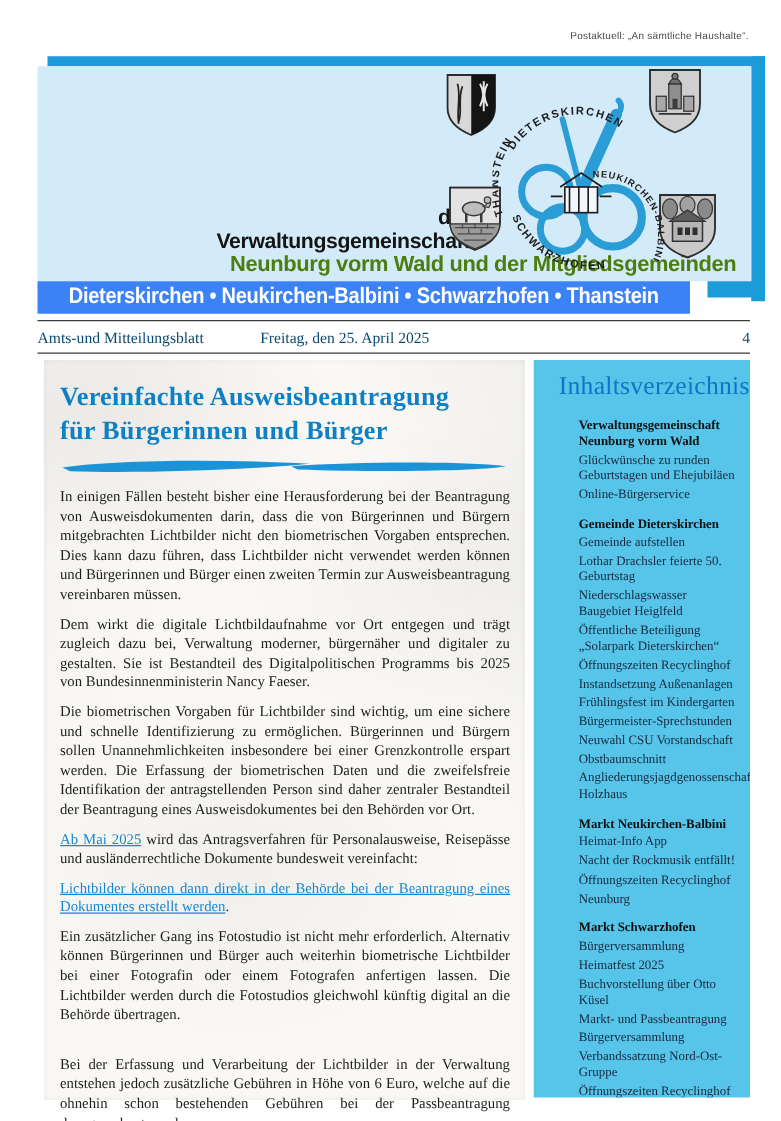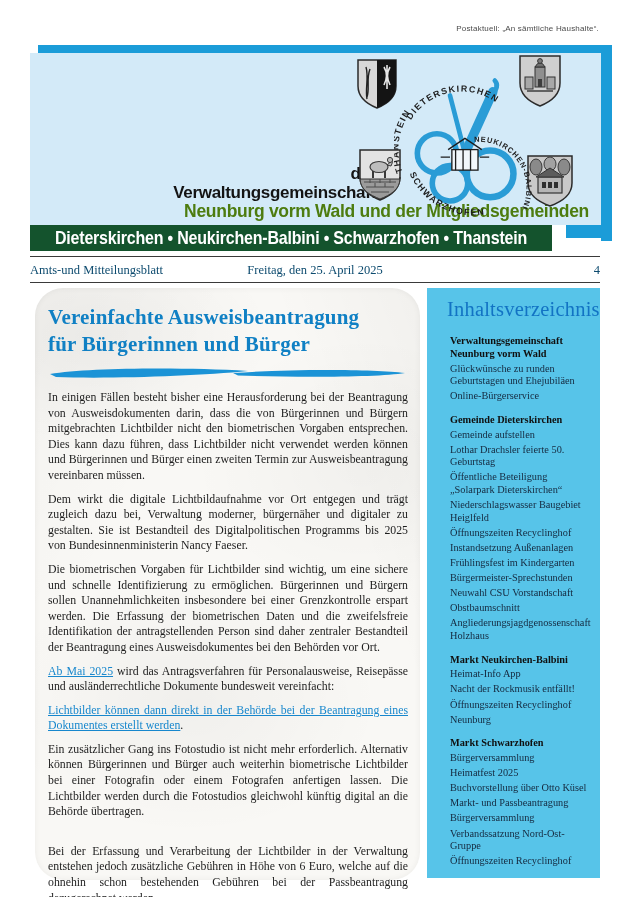--- a/index.html
+++ b/index.html
@@ -8,21 +8,21 @@
 
   
   .postaktuell{position:absolute;top:24px;right:26px;font-family:"Liberation Sans",sans-serif;
       font-size:8px;color:#4a4a4a;letter-spacing:.2px;}
 
   
   .masthead{position:absolute;left:30px;top:45px;width:582px;height:206px;}
   .mh-topbar{position:absolute;left:8px;top:0;right:0;height:8px;background:#1b9cd8;}
   .mh-rightstrip{position:absolute;right:0;top:0;width:11px;height:196px;background:#1b9cd8;}
   .mh-lightbox{position:absolute;left:0;top:8px;width:571px;height:172px;background:#d3eaf8;}
-  .mh-townsbar{position:absolute;left:0;top:180px;width:522px;height:26px;background:#14532d;
+  .mh-townsbar{position:absolute;left:0;top:180px;width:522px;height:26px;background:#3b82f6;
       display:flex;align-items:center;justify-content:center;}
   .mh-step{position:absolute;left:536px;top:180px;width:46px;height:13px;background:#1b9cd8;}
   .towns-text{font-family:"Liberation Sans",sans-serif;font-weight:700;color:#ffffff;
       font-size:16px;letter-spacing:-.2px;white-space:nowrap;transform:scaleY(1.12);}
 
   .mh-title{position:absolute;left:0;top:12px;width:324px;text-align:right;
       font-family:"Liberation Sans",sans-serif;font-weight:700;color:#1b9cd8;
       font-size:41px;line-height:50px;letter-spacing:-1.5px;}
   .mh-title .tline{display:inline-block;border-bottom:3px solid #16344e;padding:0 2px 0 2px;
       transform:scaleY(1.12);transform-origin:top;
@@ -43,47 +43,47 @@
   .coa-br{left:497px;top:110px;}
   .vg-logo{position:absolute;left:364px;top:18px;}
 
   
   .rule{position:absolute;left:30px;width:570px;height:0;border-top:1.4px solid #3a3a3a;}
   .rule-1{top:256px;}
   .rule-2{top:282px;}
   .metarow{position:absolute;left:30px;top:259px;width:570px;height:22px;
       display:flex;align-items:center;font-size:12.5px;color:#0c4a6e;}
   .meta-left{flex:1;text-align:left;}
-  .meta-center{flex:1.2;text-align:center;}
+  .meta-center{flex:1.2;text-align:left;}
   .meta-right{flex:1;text-align:right;}
 
   
   .article{position:absolute;left:35px;top:288px;width:385px;height:592px;
       background:
         radial-gradient(ellipse 300px 180px at 15% 8%, rgba(0,0,0,.045), rgba(0,0,0,0) 60%),
         radial-gradient(ellipse 260px 200px at 85% 30%, rgba(0,0,0,.03), rgba(0,0,0,0) 65%),
         radial-gradient(ellipse 320px 220px at 40% 70%, rgba(0,0,0,.035), rgba(0,0,0,0) 60%),
         linear-gradient(115deg, rgba(0,0,0,.025) 0%, rgba(255,255,255,0) 30%),
         linear-gradient(250deg, rgba(0,0,0,.03) 0%, rgba(255,255,255,0) 25%),
         #f9f8f5;
-      box-shadow:inset 0 0 6px rgba(0,0,0,.06);border-radius:28px;}
+      box-shadow:inset 0 0 6px rgba(0,0,0,.06);}
   .art-title{margin:16px 12px 0 13px;font-weight:700;color:#1080c4;
       font-size:21px;line-height:27px;letter-spacing:.2px;}
   .brush{display:block;margin:9px 13px 0 13px;}
   .art-body{margin:10px 12px 0 13px;font-size:11.8px;line-height:15.6px;color:#1d1d1d;
       text-align:justify;}
   .art-body p{margin:0 0 8px 0;}
   .art-body p.gap-before{margin-top:24px;}
   a.doclink{color:#1787cd;text-decoration:underline;cursor:pointer;}
 
   
   .toc{position:absolute;left:427px;top:288px;width:173px;height:590px;background:#57c4e9;
       box-sizing:border-box;padding:8px 9px 8px 20px;overflow:hidden;}
   .toc-heading{font-size:20.5px;color:#1273c4;margin:2px 0 14px 0;letter-spacing:.2px;}
-  .toc-group{margin:0 0 11px 3px;}
+  .toc-group{margin:0 0 11px 16px;}
   .toc-group-title{font-weight:700;color:#101010;font-size:10.3px;line-height:12.8px;
       margin-bottom:2px;}
   .toc-item{color:#15293f;font-size:10.3px;line-height:12.6px;margin:0 0 2.5px 0;}
 </style>
 </head>
 <body>
 
 <div class="postaktuell">Postaktuell: „An sämtliche Haushalte“.</div>
 
 <div class="masthead">
@@ -212,22 +212,22 @@
   <div>
       <div class="toc-group">
         <div class="toc-group-title">Verwaltungsgemeinschaft Neunburg vorm Wald</div>
         <div class="toc-item">Glückwünsche zu runden Geburtstagen und Ehejubiläen</div>
         <div class="toc-item">Online-Bürgerservice</div>
       </div>
       <div class="toc-group">
         <div class="toc-group-title">Gemeinde Dieterskirchen</div>
         <div class="toc-item">Gemeinde aufstellen</div>
         <div class="toc-item">Lothar Drachsler feierte 50. Geburtstag</div>
+        <div class="toc-item">Niederschlagswasser Baugebiet Heiglfeld</div>
         <div class="toc-item">Öffentliche Beteiligung „Solarpark Dieterskirchen“</div>
-        <div class="toc-item">Niederschlagswasser Baugebiet Heiglfeld</div>
         <div class="toc-item">Öffnungszeiten Recyclinghof</div>
         <div class="toc-item">Instandsetzung Außenanlagen</div>
         <div class="toc-item">Frühlingsfest im Kindergarten</div>
         <div class="toc-item">Bürgermeister-Sprechstunden</div>
         <div class="toc-item">Neuwahl CSU Vorstandschaft</div>
         <div class="toc-item">Obstbaumschnitt</div>
         <div class="toc-item">Angliederungsjagdgenossenschaft Holzhaus</div>
       </div>
       <div class="toc-group">
         <div class="toc-group-title">Markt Neukirchen-Balbini</div>

